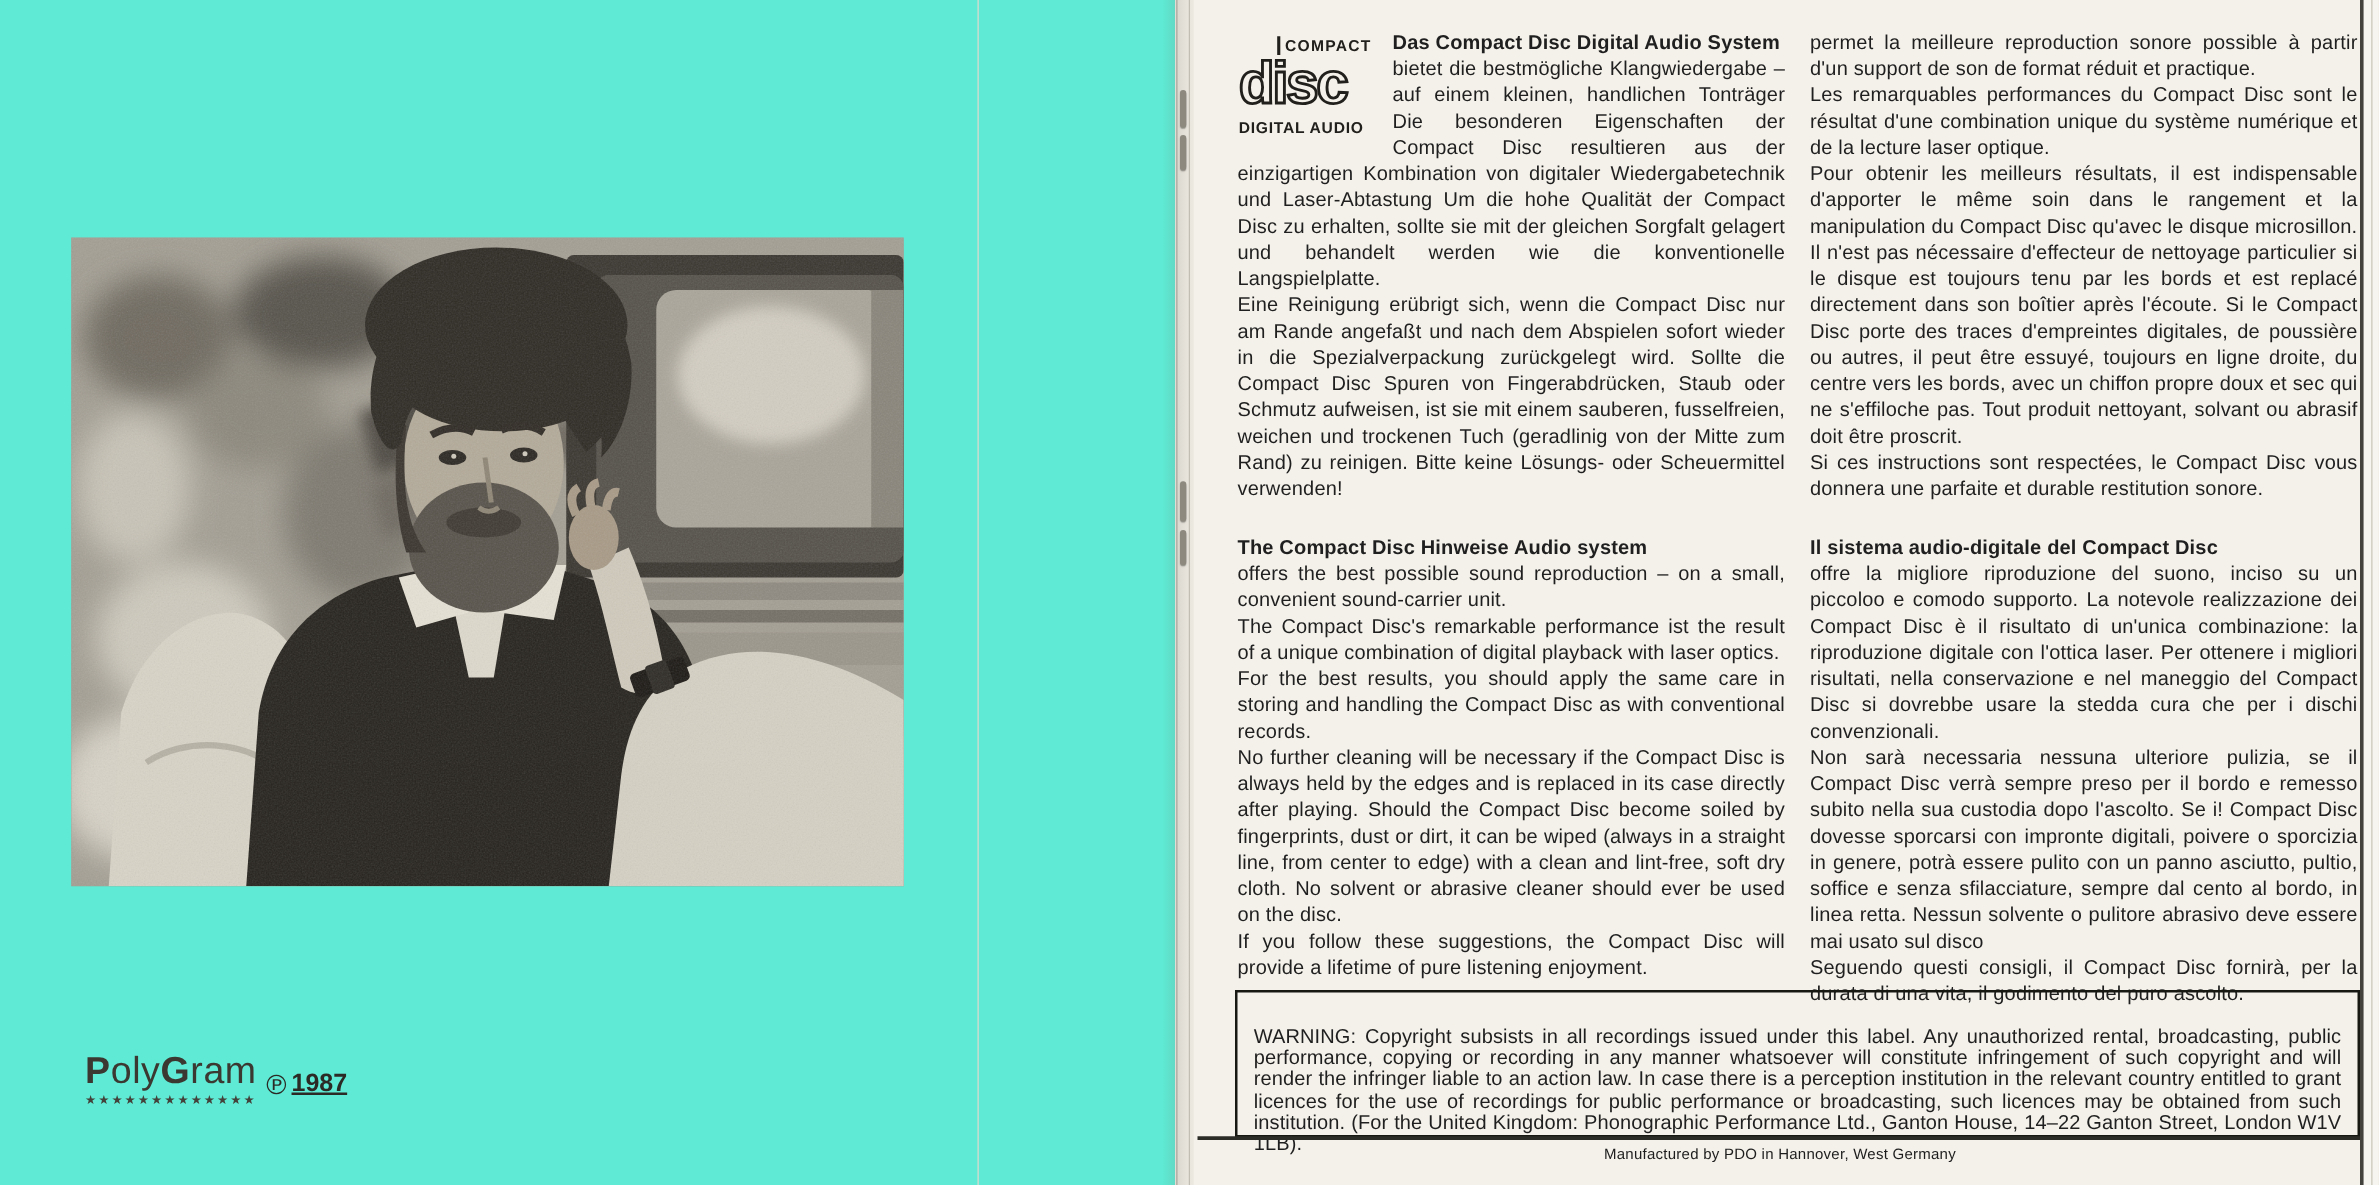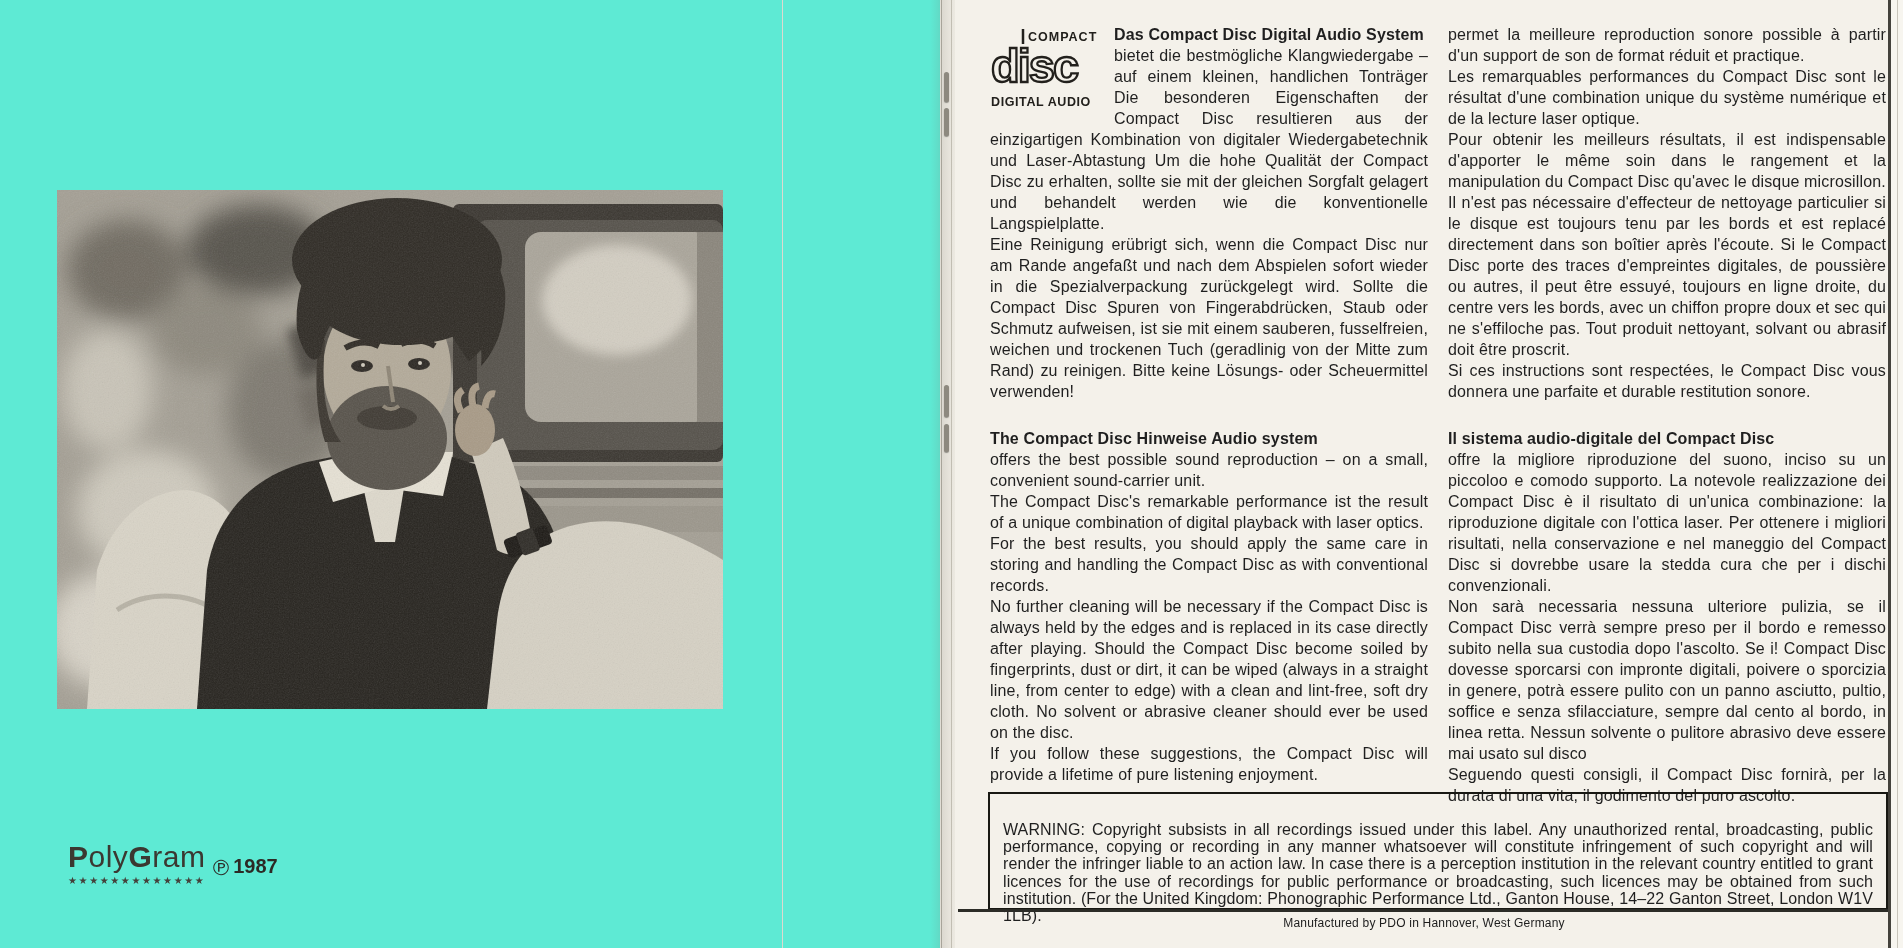--- a/index.html
+++ b/index.html
@@ -13,21 +13,21 @@
   .left-page{position:absolute;left:0;top:0;width:940px;height:948px;background:#5eead4;}
   .cover-crease{position:absolute;left:782px;top:0;width:1px;height:948px;background:#ddd9cf;}
   .photo{position:absolute;left:57px;top:190px;width:666px;height:519px;overflow:hidden;background:#a49f94;}
   .photo svg{display:block;width:100%;height:100%;}
   .polygram{position:absolute;left:68px;top:842px;width:200px;}
   .polygram-word{font-size:30px;letter-spacing:.5px;color:#3b3831;line-height:30px;}
   .polygram-word .b{font-weight:bold;}
   .polygram-stars{font-size:10px;letter-spacing:1.6px;color:#44403a;line-height:12px;margin-top:3px;white-space:nowrap;}
   .pyear{position:absolute;left:213px;top:855px;color:#2c2a25;white-space:nowrap;}
   .pyear .sym{font-size:22px;vertical-align:-2px;}
-  .pyear .yr{font-size:20px;font-weight:bold;margin-left:4px;}
+  .pyear .yr{font-size:20px;font-weight:bold;margin-left:4px;text-decoration:underline;}
   
   .fold-shade{position:absolute;left:930px;top:0;width:32px;height:948px;
     background:linear-gradient(90deg,rgba(120,115,105,0) 0%,rgba(120,115,105,.18) 40%,rgba(120,115,105,.10) 60%,rgba(120,115,105,0) 100%);}
   .fold-line-a{position:absolute;left:941px;top:0;width:1px;height:948px;background:#a8a49a;}
   .fold-line-b{position:absolute;left:951px;top:0;width:1px;height:948px;background:#c2beb3;}
   .staple{position:absolute;left:944px;width:5px;border-radius:3px;background:#8d897f;box-shadow:0 1px 1px rgba(60,58,52,.5);}
   
   .right-page{position:absolute;left:955px;top:0;width:935px;height:948px;background:#f4f1ea;}
   .right-text{position:absolute;left:990px;top:0;width:900px;height:948px;font-size:16px;line-height:21px;}
   .lang-block{position:absolute;width:438px;text-align:justify;letter-spacing:.15px;}

